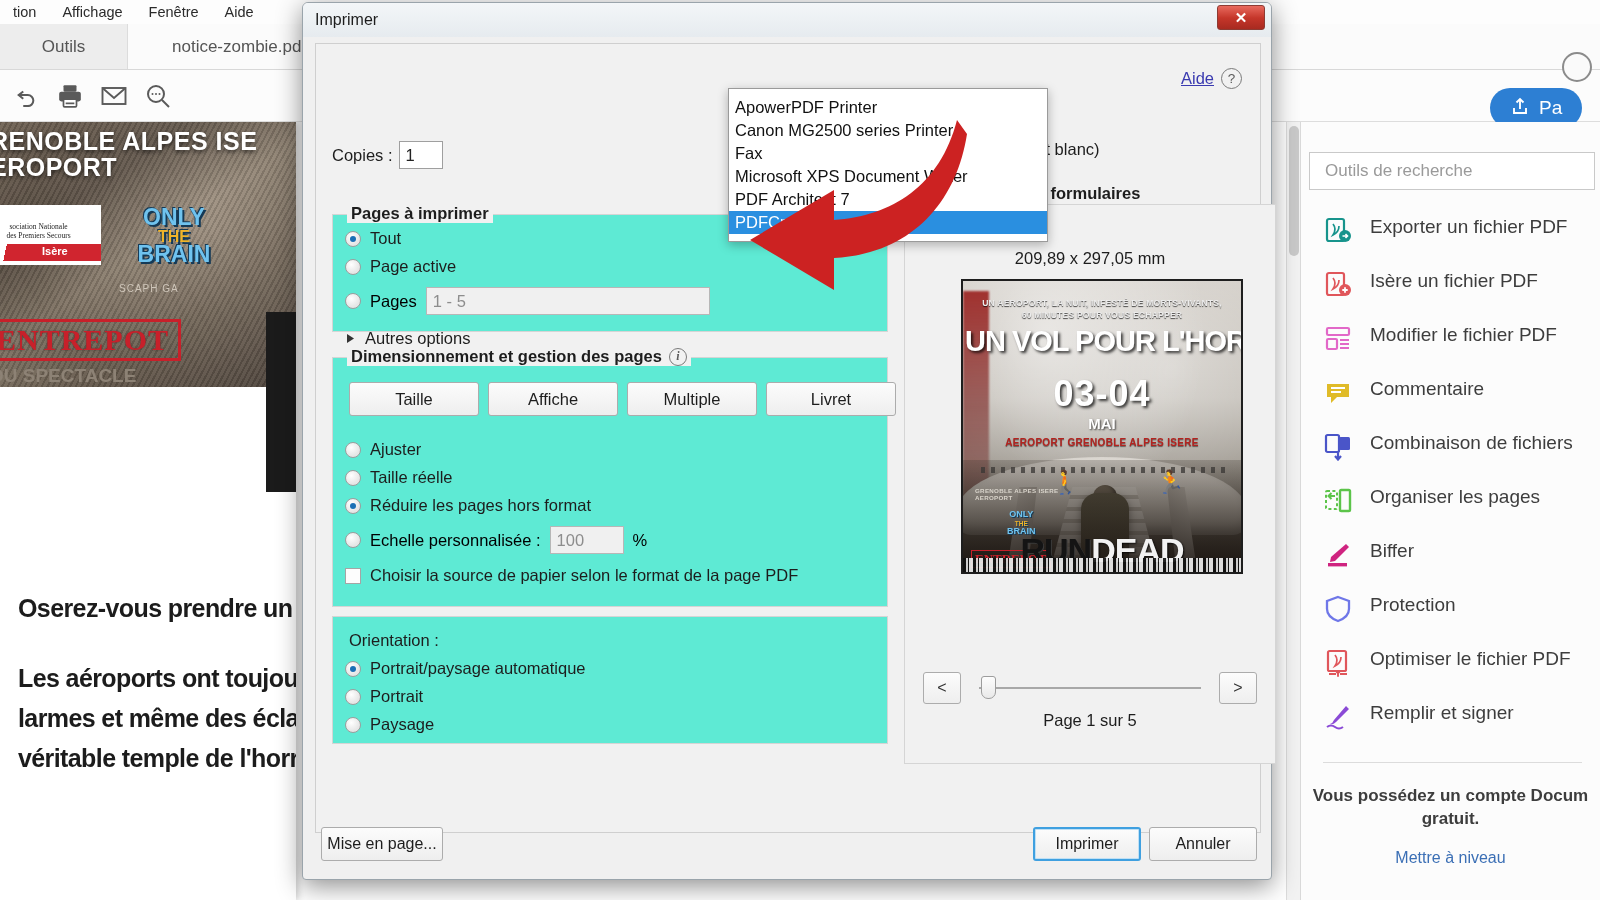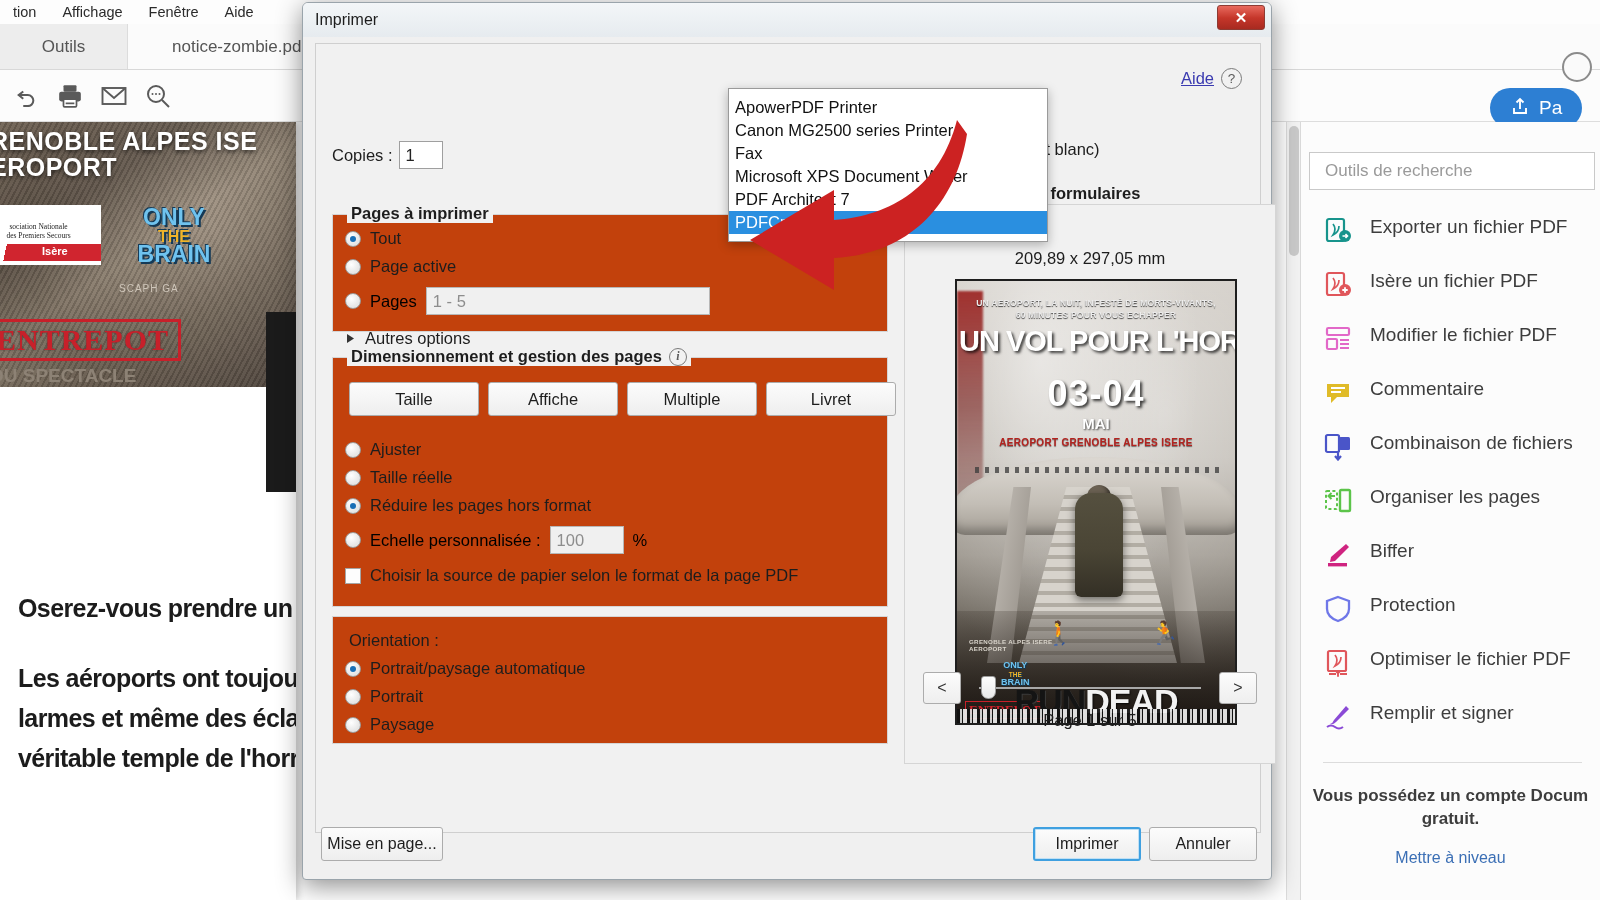--- a/index.html
+++ b/index.html
@@ -214,21 +214,21 @@
 
   .chk-line { display: flex; align-items: center; gap: 9px; font-size: 16.5px; color: #1d1d1d; white-space: nowrap; }
   .chkbox { width: 16px; height: 16px; background: #fdfdfd; border: 1px solid #a5a5a5; flex: 0 0 16px; }
   .infoi {
     width: 18px; height: 18px; border-radius: 50%; border: 1.5px solid #7a7a7a;
     color: #5b5b5b; font-size: 12px; font-style: italic; font-family: "Liberation Serif", serif;
     display: inline-flex; align-items: center; justify-content: center; flex: 0 0 18px;
   }
 
   .fieldset {
-    position: absolute; border: 1px solid #d5d5d5; background: #c2410c;
+    position: absolute; border: 1px solid #d5d5d5; background: #5eead4;
   }
   .fs-title { position: absolute; top: -11px; left: 14px; background: #f1f1f1; padding: 0 4px;
     font-size: 16.5px; font-weight: 700; color: #1d1d1d; display: flex; align-items: center; gap: 7px; white-space: nowrap; }
 
   .radio-line { display: flex; align-items: center; gap: 9px; font-size: 16.5px; color: #1d1d1d; white-space: nowrap; }
   .radio {
     width: 16px; height: 16px; border-radius: 50%;
     background: radial-gradient(circle at 38% 33%, #ffffff, #e6e6e6 65%);
     border: 1px solid #9d9d9d; flex: 0 0 16px; position: relative;
   }
@@ -242,21 +242,21 @@
 
   
   .preview {
     position: absolute; left: 588px; top: 160px; width: 372px; height: 560px;
     background: #f1f1f1; border: 1px solid #d5d5d5;
   }
   .pv-scale { position: absolute; left: 18px; top: 14px; font-size: 16.5px; color: #1d1d1d; }
   .pv-dims { position: absolute; left: 0; right: 0; top: 44px; text-align: center; font-size: 16.5px; color: #1d1d1d; }
 
   .poster {
-    position: absolute; left: 50px; top: 74px; width: 282px; height: 446px;
+    position: absolute; left: 56px; top: 74px; width: 282px; height: 295px;
     border: 2px solid #1e1e1e; overflow: hidden;
     background: linear-gradient(180deg,#c9c4bd 0%,#b8b3ac 32%,#a9a49d 52%,#8c857c 75%,#4a443c 100%);
   }
   .poster .sky { position: absolute; inset: 0;
     background:
       radial-gradient(ellipse at 30% 18%, rgba(255,255,255,.55), transparent 58%),
       radial-gradient(ellipse at 75% 30%, rgba(255,255,255,.40), transparent 62%),
       linear-gradient(180deg,#cfcac3 0%,#bdb8b0 40%,#9a948b 62%,#5a544b 86%,#2b2721 100%);
   }
   .poster .blood { position: absolute; left: 0; top: 10px; width: 26px; height: 230px;

